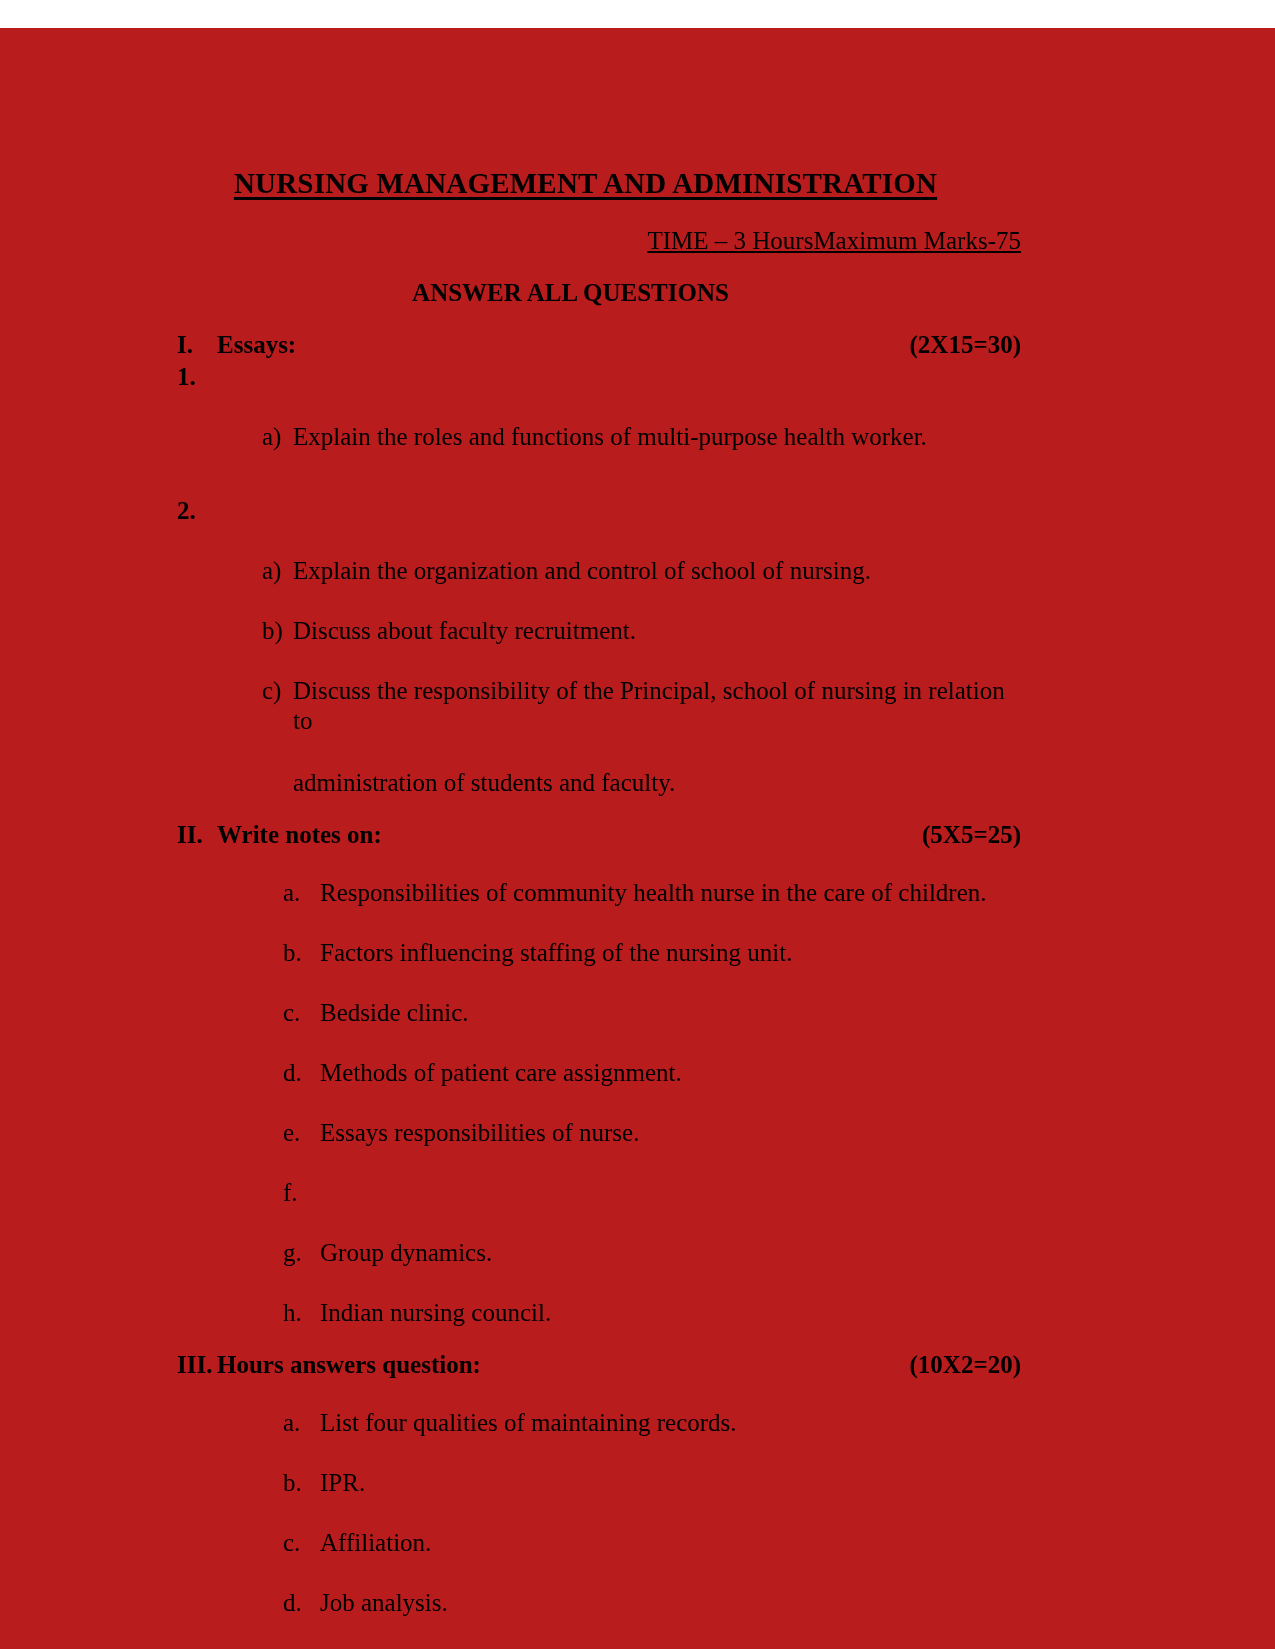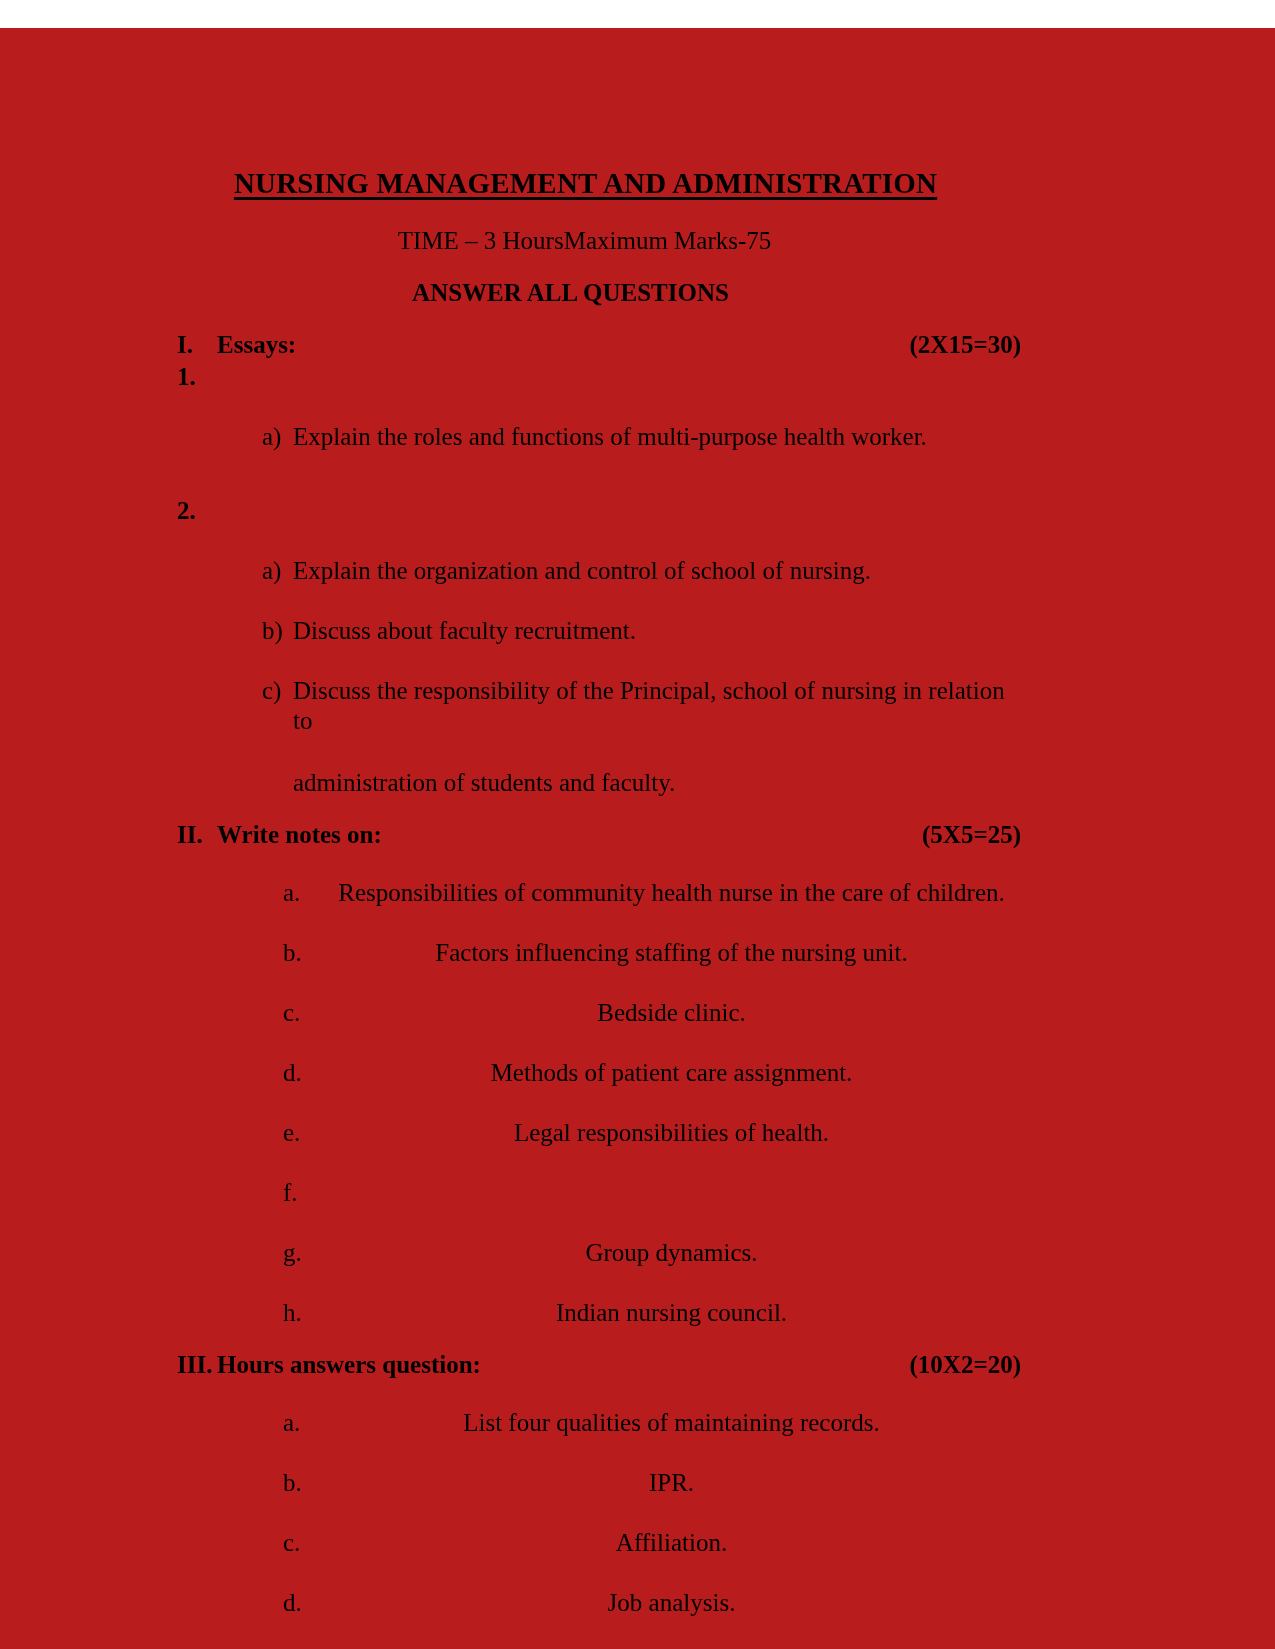--- a/index.html
+++ b/index.html
@@ -40,25 +40,26 @@
   }
   .doc-title .u {
     text-decoration: underline;
     text-underline-offset: 4px;
     text-decoration-thickness: 2.5px;
   }
 
   
   .meta-row {
     display: flex;
-    justify-content: center;
+    justify-content: flex-end;
     align-items: baseline;
     font-size: 25px;
     margin-top: 26px;
     line-height: 1.2;
+    text-decoration: underline;
   }
   .meta-row .meta-right {
     padding-right: 2px;
   }
 
   
   .answer-all {
     text-align: center;
     font-size: 25px;
     font-weight: bold;
@@ -142,21 +143,20 @@
     line-height: 1.2;
     margin-top: 30px;
     padding-left: 135px;
   }
   .alist li .marker {
     flex: 0 0 37px;
     width: 37px;
   }
   .alist li .itxt {
     flex: 1 1 auto;
-    text-align: center;
   }
   .first-after-head {
     margin-top: 28px !important;
   }
 </style>
 </head>
 <body>
 
 <div class="page">
   <div class="content">
@@ -220,21 +220,21 @@
       <li>
         <span class="marker">c.</span>
         <span class="itxt">Bedside clinic.</span>
       </li>
       <li>
         <span class="marker">d.</span>
         <span class="itxt">Methods of patient care assignment.</span>
       </li>
       <li>
         <span class="marker">e.</span>
-        <span class="itxt">Legal responsibilities of health.</span>
+        <span class="itxt">Essays responsibilities of nurse.</span>
       </li>
       <li>
         <span class="marker">f.</span>
       </li>
       <li>
         <span class="marker">g.</span>
         <span class="itxt">Group dynamics.</span>
       </li>
       <li>
         <span class="marker">h.</span>

